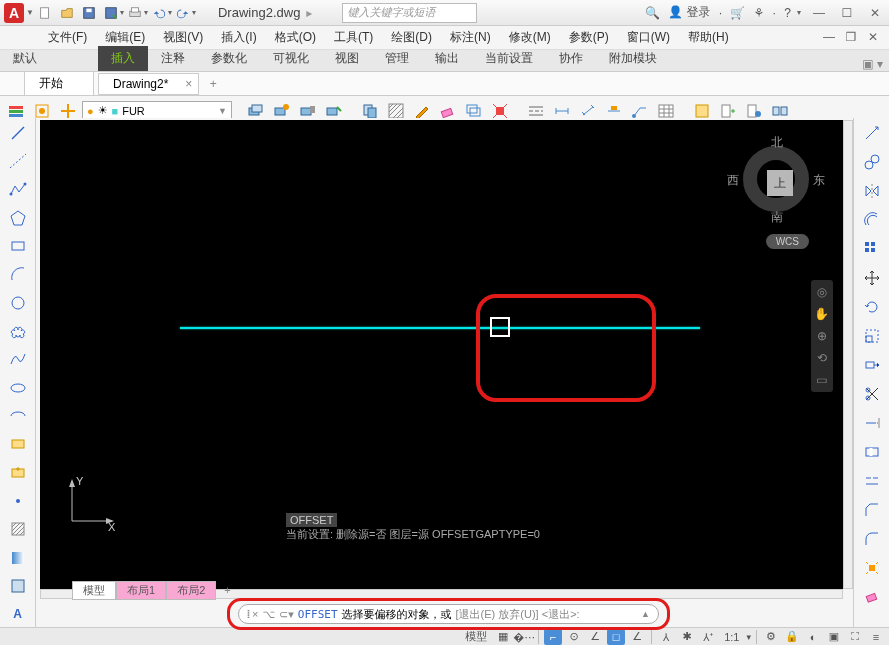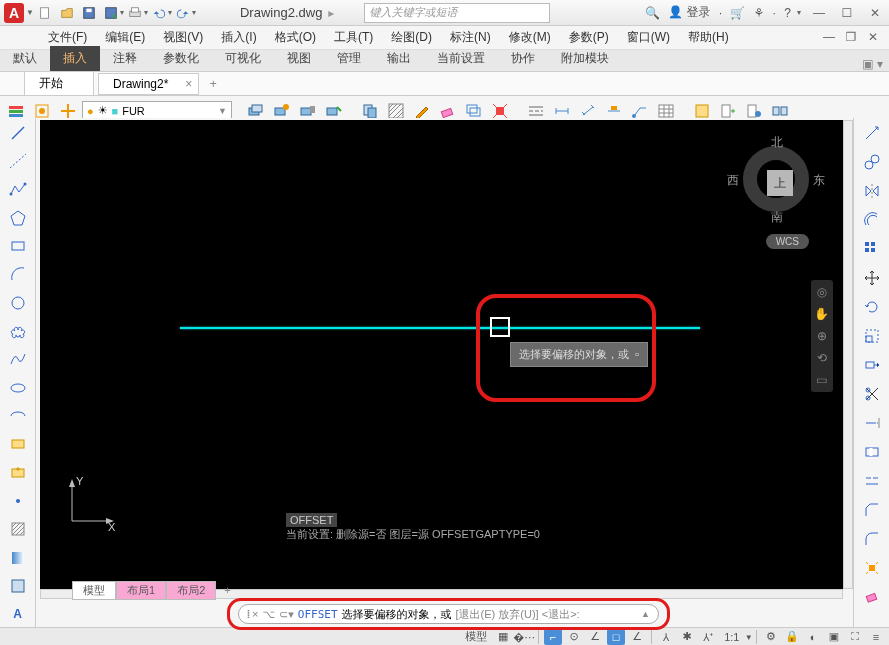--- a/index.html
+++ b/index.html
@@ -3,32 +3,32 @@
 <meta charset="utf-8">
 <style>
 * { margin: 0; padding: 0; box-sizing: border-box; font-family: "Microsoft YaHei", Arial, sans-serif; }
 body { width: 889px; height: 645px; background: #f0f0f0; overflow: hidden; position: relative; font-size: 12px; }
 
 .titlebar { height: 26px; background: linear-gradient(#fafafa,#e8e8e8); display: flex; align-items: center; padding: 0 4px; border-bottom: 1px solid #ccc; }
 .app-icon { width: 20px; height: 20px; background: #d62929; color: #fff; font-weight: bold; display: flex; align-items: center; justify-content: center; border-radius: 3px; margin-right: 4px; font-size: 14px; }
 .qat-btn { width: 20px; height: 20px; margin: 0 1px; border: 1px solid transparent; background: transparent; display: flex; align-items: center; justify-content: center; }
 .qat-btn svg { width: 14px; height: 14px; }
 .drop { font-size: 8px; color: #666; margin-left: -2px; }
-.title-name { margin-left: 44px; color: #444; font-size: 13px; }
-.search-box { margin-left: 30px; background: #fff; border: 1px solid #bbb; height: 20px; width: 186px; padding: 0 4px; font-size: 11px; color: #999; display: flex; align-items: center; font-style: italic; }
+.title-name { margin-left: 22px; color: #444; font-size: 13px; }
+.search-box { margin-left: 30px; background: #fff; border: 1px solid #bbb; height: 20px; width: 135px; padding: 0 4px; font-size: 11px; color: #999; display: flex; align-items: center; font-style: italic; }
 .title-right { margin-left: auto; display: flex; align-items: center; gap: 8px; color: #555; }
 .win-btn { width: 20px; height: 18px; display: flex; align-items: center; justify-content: center; color: #666; }
 
 .menubar { height: 24px; background: #f5f5f5; display: flex; align-items: center; padding: 0 40px 0 40px; gap: 2px; border-bottom: 1px solid #ddd; font-size: 12px; }
 .menubar .m { padding: 2px 8px; color: #333; }
 .sub-minmax { position: absolute; right: 6px; top: 28px; display: flex; gap: 2px; }
 
 .ribbon-tabs { height: 22px; background: #e8e8e8; display: flex; align-items: flex-end; padding-left: 0; border-bottom: 1px solid #ccc; }
 .ribbon-tabs .t { padding: 3px 12px; font-size: 12px; color: #444; border: 1px solid transparent; }
-.ribbon-tabs .t.active { background: #444; color: #fdba74; }
+.ribbon-tabs .t.active { background: #444; color: #84cc16; margin-left: 48px; }
 
 .doc-tabs { height: 24px; background: #fafafa; display: flex; align-items: center; padding-left: 24px; border-bottom: 1px solid #ccc; }
 .doc-tabs .dt { padding: 3px 30px 3px 14px; border: 1px solid #ccc; background: #fff; font-size: 12px; margin-right: 4px; position: relative; }
 .doc-tabs .dt .x { position: absolute; right: 6px; top: 3px; color: #888; }
 .doc-tabs .plus { width: 20px; text-align: center; color: #888; }
 
 .toolbar-row { height: 30px; background: #f5f5f5; border-bottom: 1px solid #ccc; display: flex; align-items: center; padding: 0 4px; gap: 2px; }
 .tb-btn { width: 24px; height: 24px; border: 1px solid transparent; display: flex; align-items: center; justify-content: center; }
 .layer-combo { background: #fff; border: 1px solid #aaa; height: 20px; width: 150px; display: flex; align-items: center; padding: 0 4px; gap: 4px; font-size: 11px; }
 .tb-sep { width: 8px; }
@@ -454,21 +454,20 @@
       <div class="nav-panel">
         <div class="nb">◎</div>
         <div class="nb">✋</div>
         <div class="nb">⊕</div>
         <div class="nb">⟲</div>
         <div class="nb">▭</div>
       </div>
 
       <div class="cyan-line"></div>
       <div class="pick-box"></div>
-      <div class="tooltip-box"><span>选择要偏移的对象，或</span> &nbsp;▫</div>
       <div class="red-ring1"></div>
 
       <div class="ucs-icon">
         <svg width="56" height="56" viewBox="0 0 56 56">
           <line x1="10" y1="46" x2="10" y2="6" stroke="#bbb"></line>
             <polygon points="10,4 7,12 13,12" fill="#bbb"></polygon>
           <line x1="10" y1="46" x2="50" y2="46" stroke="#bbb"></line>
             <polygon points="52,46 44,43 44,49" fill="#bbb"></polygon>
           <text x="14" y="10" fill="#ccc" font-size="11">Y</text>
           <text x="46" y="56" fill="#ccc" font-size="11">X</text>

